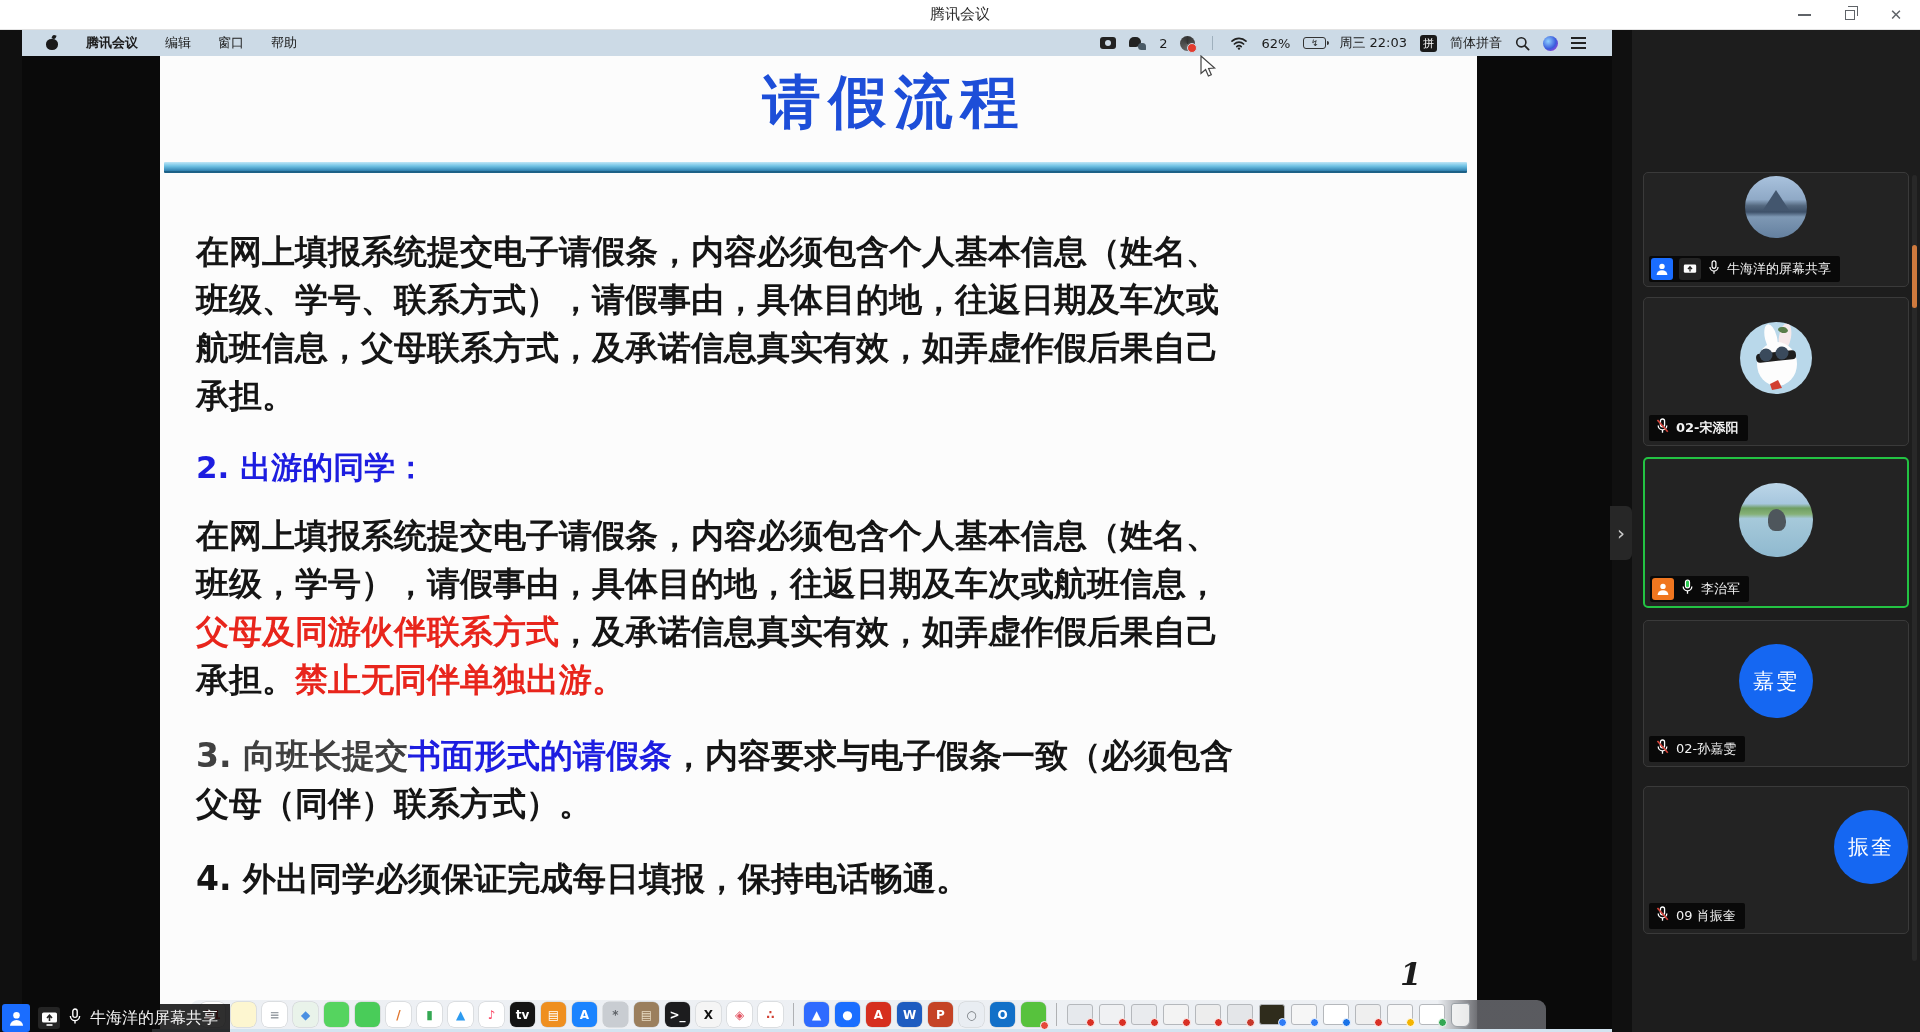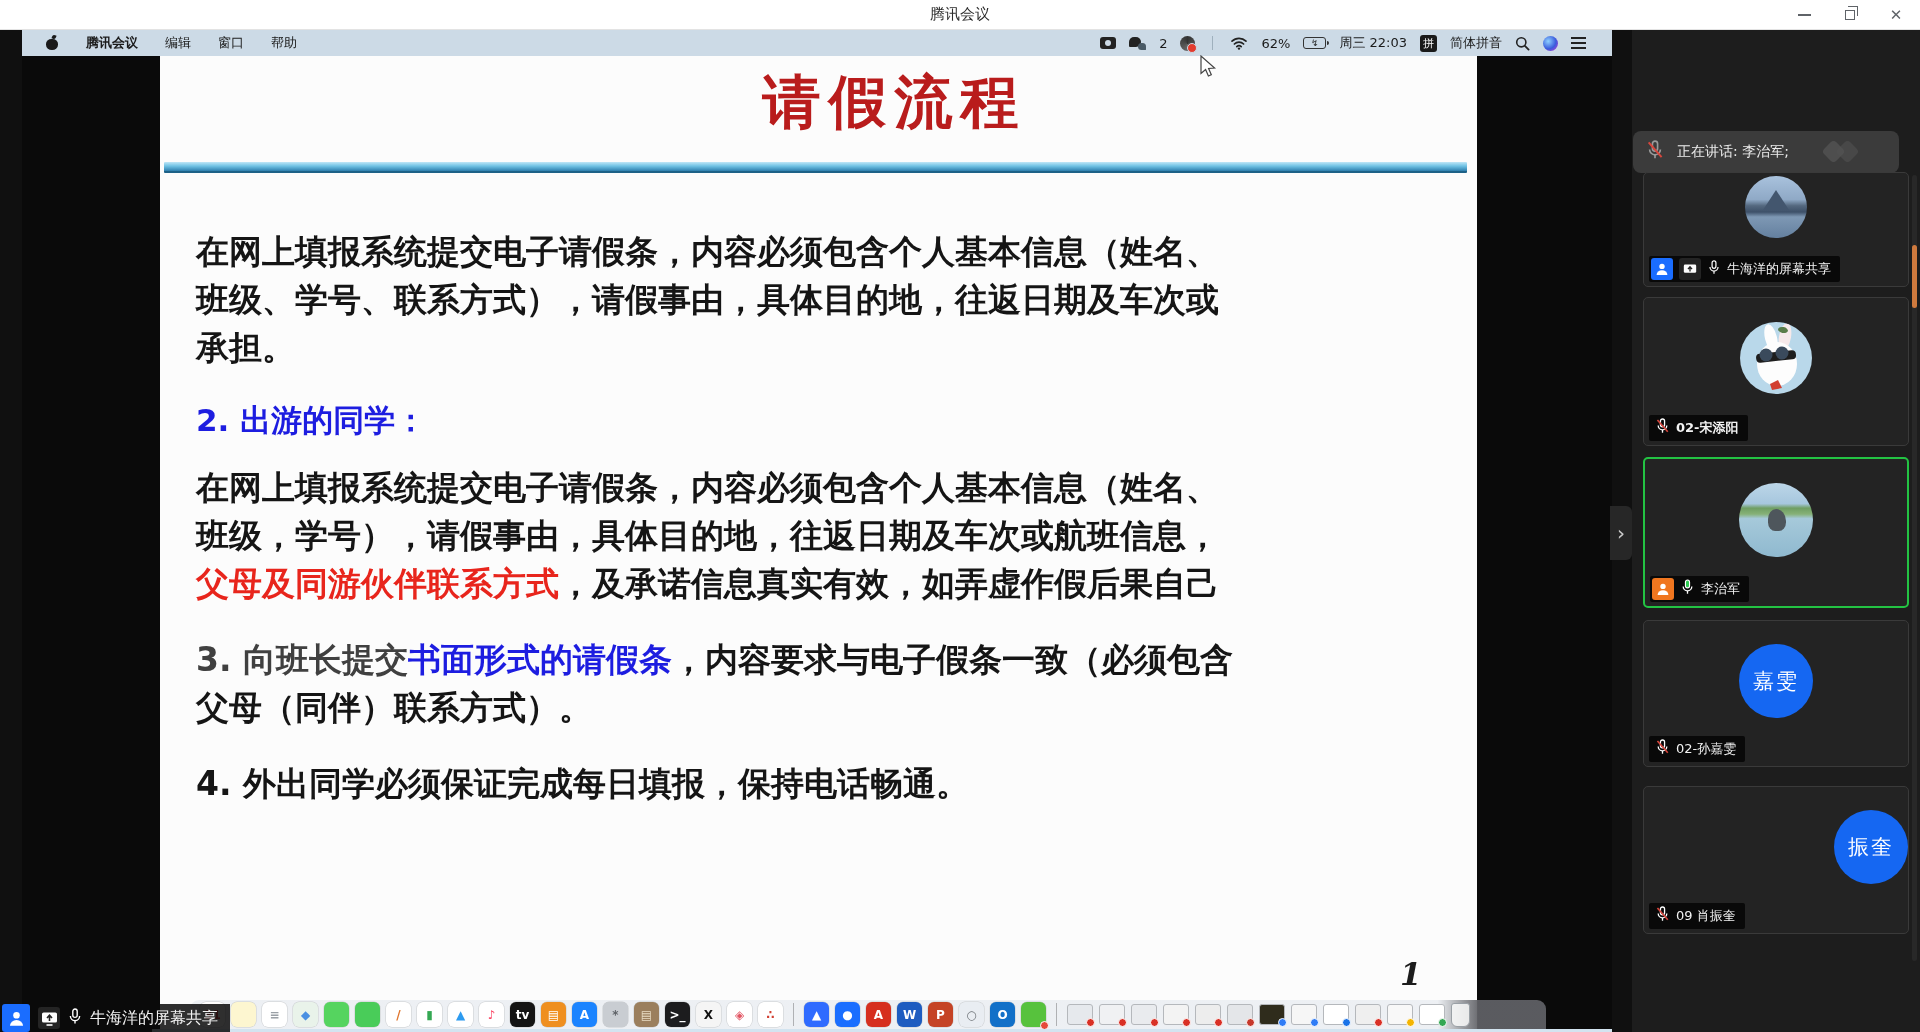--- a/index.html
+++ b/index.html
@@ -46,21 +46,21 @@
   .ic-siri { width:15px; height:15px; border-radius:50%; background:radial-gradient(circle at 35% 35%, #8fd0ff, #3a5bdc 55%, #b43fd6 90%); }
   .ic-list { display:flex; flex-direction:column; gap:3px; }
   .ic-list i { display:block; width:15px; height:1.8px; background:#222; }
   .battery { position:relative; width:23px; height:12px; border:1.4px solid #333; border-radius:3px; display:flex; align-items:center; justify-content:center; }
   .battery::after { content:""; position:absolute; right:-4px; top:3px; width:2.5px; height:4px; background:#333; border-radius:0 2px 2px 0; }
   .battery .bolt { font-size:9px; color:#222; line-height:1; }
 
   
   .slide { position:absolute; left:138px; top:26px; width:1317px; height:976px; background:#fcfcfc; }
   .slide-title { margin-top:8px; text-align:center; transform:translateX(76px); font-size:58px; font-weight:700;
-    letter-spacing:8px; color:#b91c1c; line-height:76px; }
+    letter-spacing:8px; color:#1d4ed8; line-height:76px; }
   .slide-bar { position:absolute; left:4px; right:10px; top:106px; height:11px; border-radius:1px;
     background:linear-gradient(#bfe6f7 0%, #6fc2e4 45%, #2e7fae 100%); border-bottom:2px solid #1d6187; }
   .slide-body { position:absolute; left:36px; top:150px; right:8px; font-weight:600; }
   .blk { line-height:1.45; }
   .ln { white-space:nowrap; }
   .page-num { position:absolute; left:1240px; top:900px; font-family:"DejaVu Serif","Liberation Serif",serif;
     font-style:italic; font-weight:700; font-size:31px; color:#1c1c1c; }
 
   
   .dock { position:absolute; left:168px; bottom:3px; width:1356px; height:29px; border-radius:9px 9px 0 0;
@@ -186,29 +186,31 @@
       </div>
     </div>
 
     <div class="slide">
       <div class="slide-title">请假流程</div>
       <div class="slide-bar"></div>
       <div class="slide-body" id="slide-body">
           <div class="blk" style="margin-top: 22px; font-size: 33px;">
             <div class="ln"><span style="color: rgb(21, 21, 21);">在网上填报系统提交电子请假条，内容必须包含个人基本信息（姓名、</span></div>
             <div class="ln"><span style="color: rgb(21, 21, 21);">班级、学号、联系方式），请假事由，具体目的地，往返日期及车次或</span></div>
+            <div class="ln"><span style="color: rgb(21, 21, 21);">航班信息，父母联系方式，及承诺信息真实有效，如弄虚作假后果自己</span></div>
             <div class="ln"><span style="color: rgb(21, 21, 21);">承担。</span></div>
           </div>
           <div class="blk" style="margin-top: 26px; font-size: 31px;">
             <div class="ln"><span style="color: rgb(29, 29, 224);">2. 出游的同学：</span></div>
           </div>
           <div class="blk" style="margin-top: 22px; font-size: 33px;">
             <div class="ln"><span style="color: rgb(21, 21, 21);">在网上填报系统提交电子请假条，内容必须包含个人基本信息（姓名、</span></div>
             <div class="ln"><span style="color: rgb(21, 21, 21);">班级，学号），请假事由，具体目的地，往返日期及车次或航班信息，</span></div>
             <div class="ln"><span style="color: rgb(232, 37, 28);">父母及同游伙伴联系方式</span><span style="color: rgb(21, 21, 21);">，及承诺信息真实有效，如弄虚作假后果自己</span></div>
+            <div class="ln"><span style="color: rgb(21, 21, 21);">承担。</span><span style="color: rgb(232, 37, 28);">禁止无同伴单独出游。</span></div>
           </div>
           <div class="blk" style="margin-top: 28px; font-size: 33px;">
             <div class="ln"><span style="color: #404040;">3. 向班长提交</span><span style="color: rgb(29, 29, 224);">书面形式的请假条</span><span style="color: rgb(21, 21, 21);">，内容要求与电子假条一致（必须包含</span></div>
             <div class="ln"><span style="color: rgb(21, 21, 21);">父母（同伴）联系方式）。</span></div>
           </div>
           <div class="blk" style="margin-top: 28px; font-size: 33px;">
             <div class="ln"><span style="color: rgb(21, 21, 21);">4. 外出同学必须保证完成每日填报，保持电话畅通。</span></div>
           </div>
         </div>
       <div class="page-num">1</div>
@@ -356,35 +358,20 @@
           </svg>
       </span>
       <span class="btxt">牛海洋的屏幕共享</span>
     </div>
   </div>
 
   <div class="handle">›</div>
 
   <div class="sidebar">
 
-    <div class="speakbar">
-      <span>
-        <svg width="20" height="20" viewBox="0 0 16 17">
-            <rect x="5.8" y="1" width="4.4" height="8.4" rx="2.2" fill="none" stroke="#9a9a9a" stroke-width="1.4"></rect>
-            <path d="M3.4 8a4.6 4.6 0 0 0 9.2 0" fill="none" stroke="#9a9a9a" stroke-width="1.4"></path>
-            <line x1="8" y1="12.8" x2="8" y2="15.6" stroke="#9a9a9a" stroke-width="1.4"></line>
-            <line x1="2.6" y1="2" x2="13.6" y2="14.6" stroke="#d8463c" stroke-width="1.7"></line>
-          </svg>
-      </span>
-      <span class="sbtxt">正在讲话: 李治军;</span>
-      <span class="watermark">
-          <i></i>
-          <i></i>
-        </span>
-    </div>
 
     <div class="tile" style="top:142px;height:115px;">
       <div class="avatar av-photo-mountain" style="width:62px;height:62px;margin-top:3px;"></div>
       <div class="plabel">
         <span class="pbadge badge-blue">
           <svg width="14" height="14" viewBox="0 0 14 14">
               <circle cx="7" cy="4.4" r="2.7" fill="#fff"></circle>
               <path d="M1.6 13a5.4 4.8 0 0 1 10.8 0Z" fill="#fff"></path>
             </svg>
         </span>

